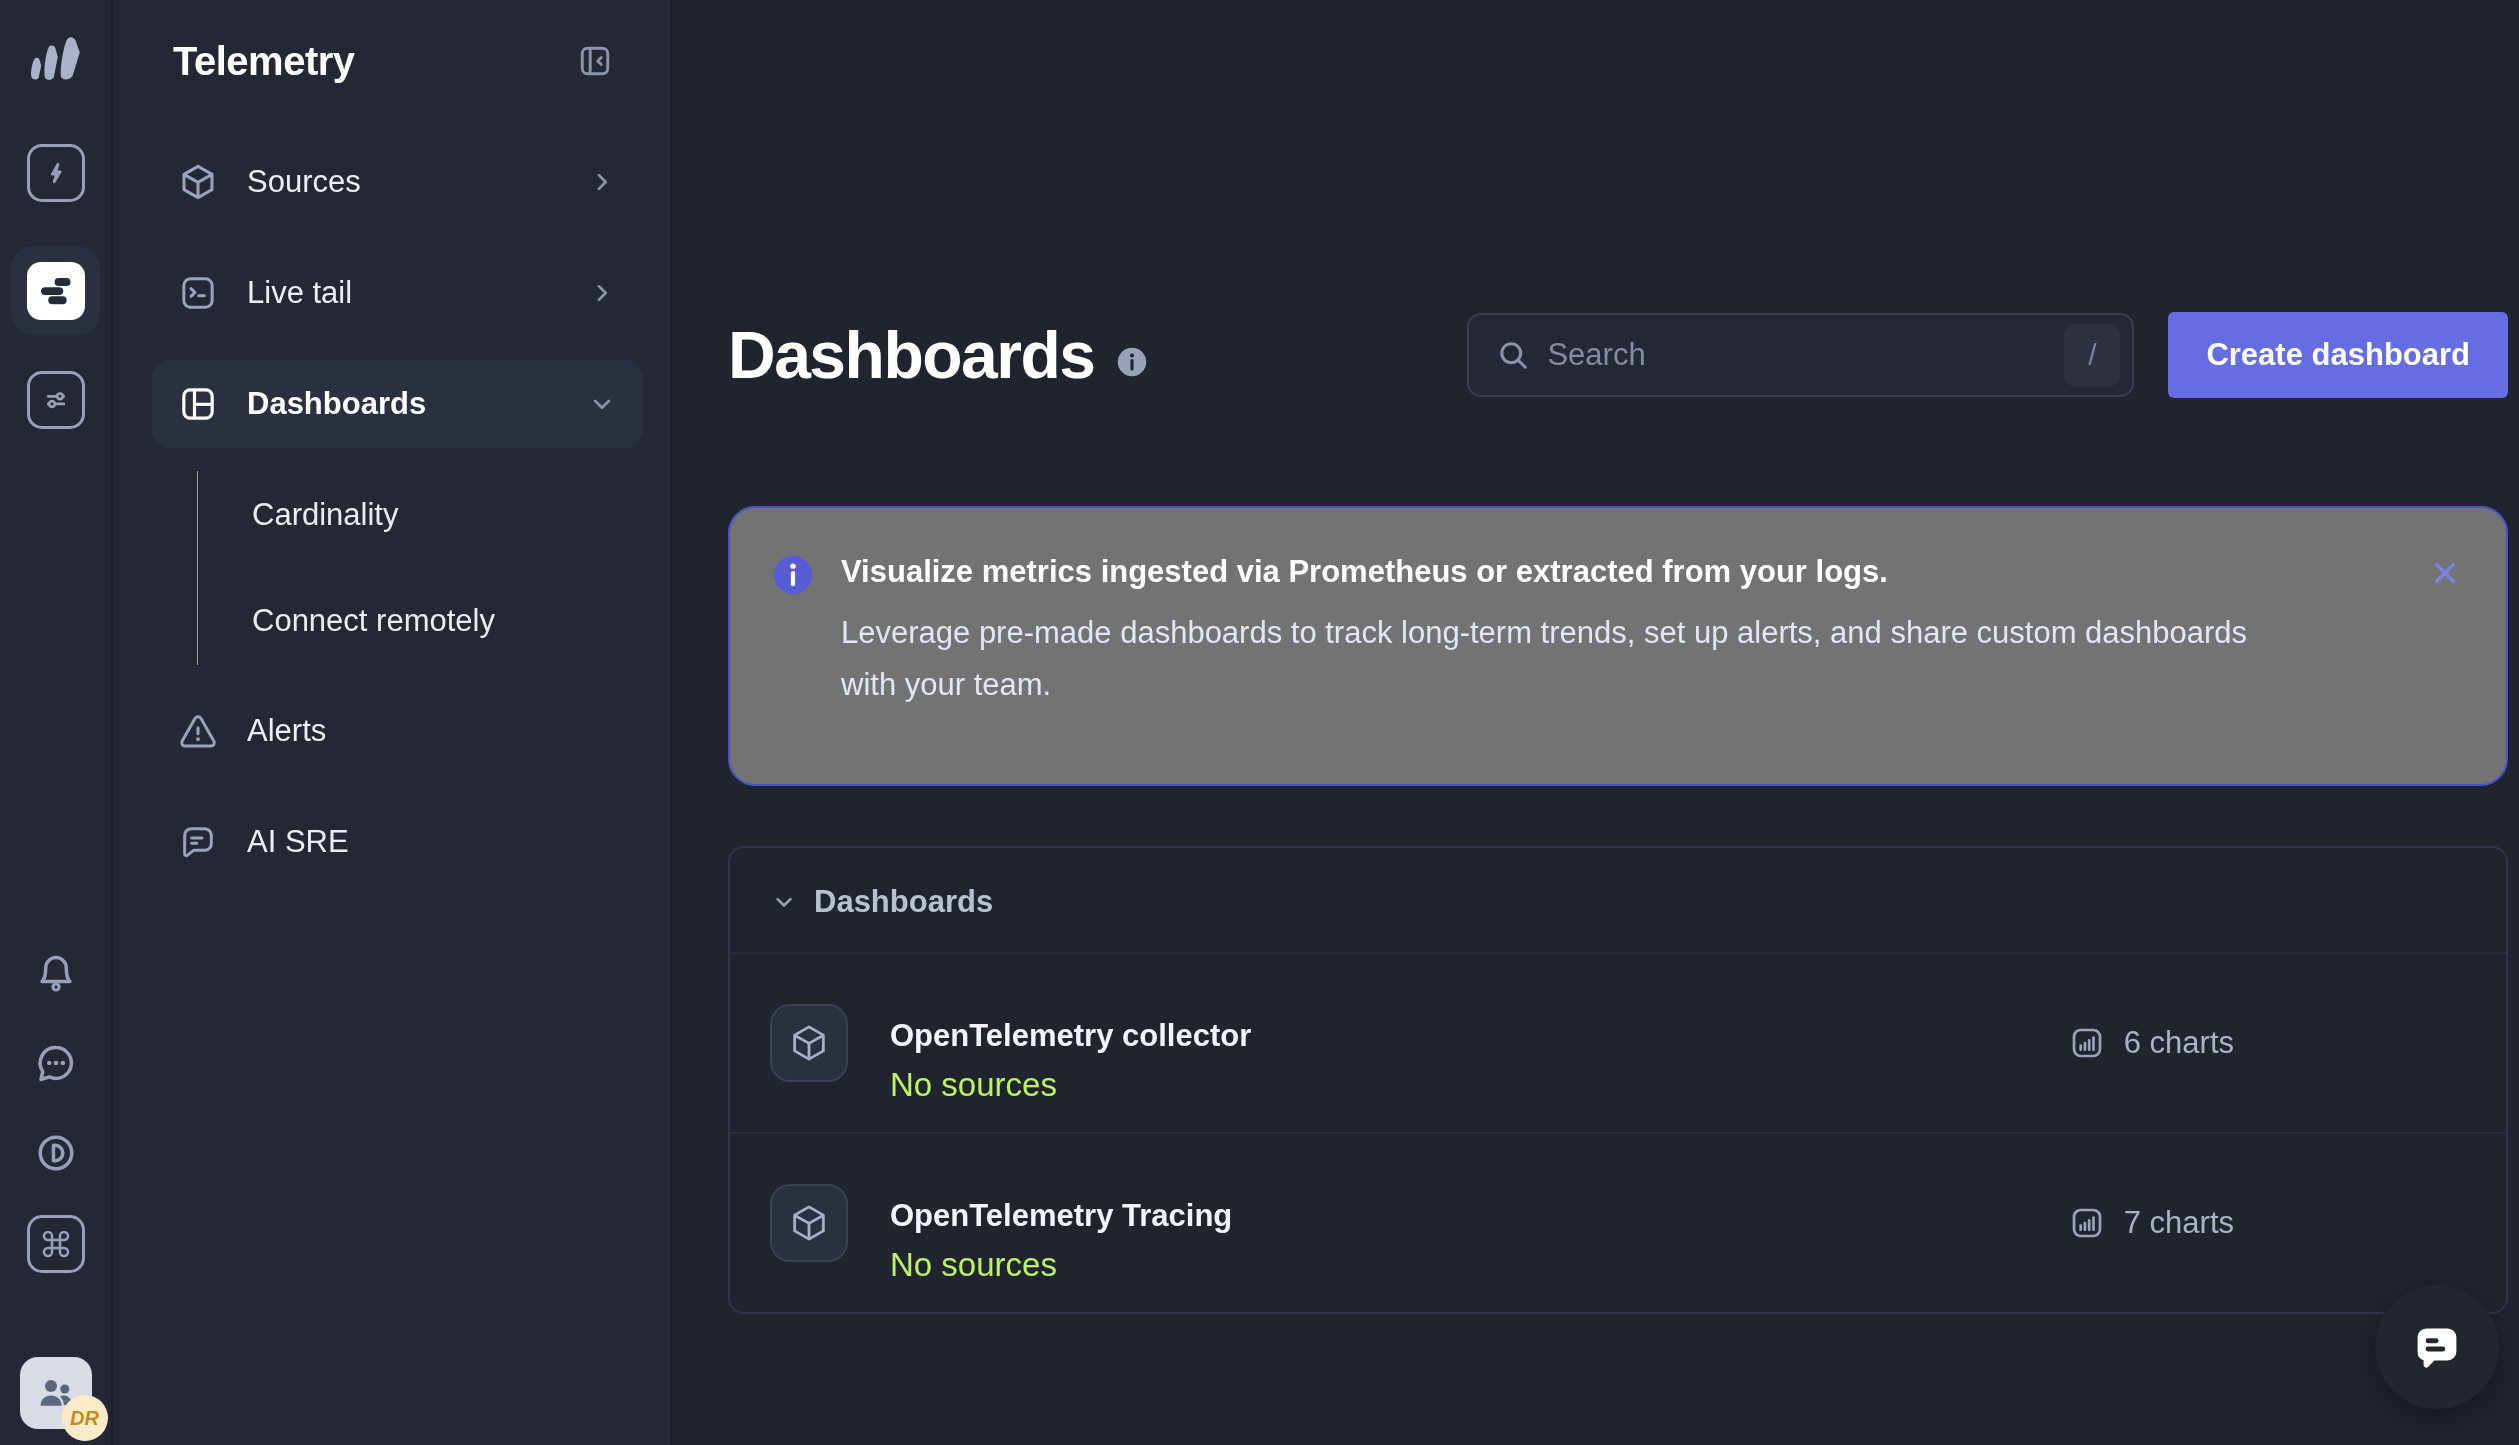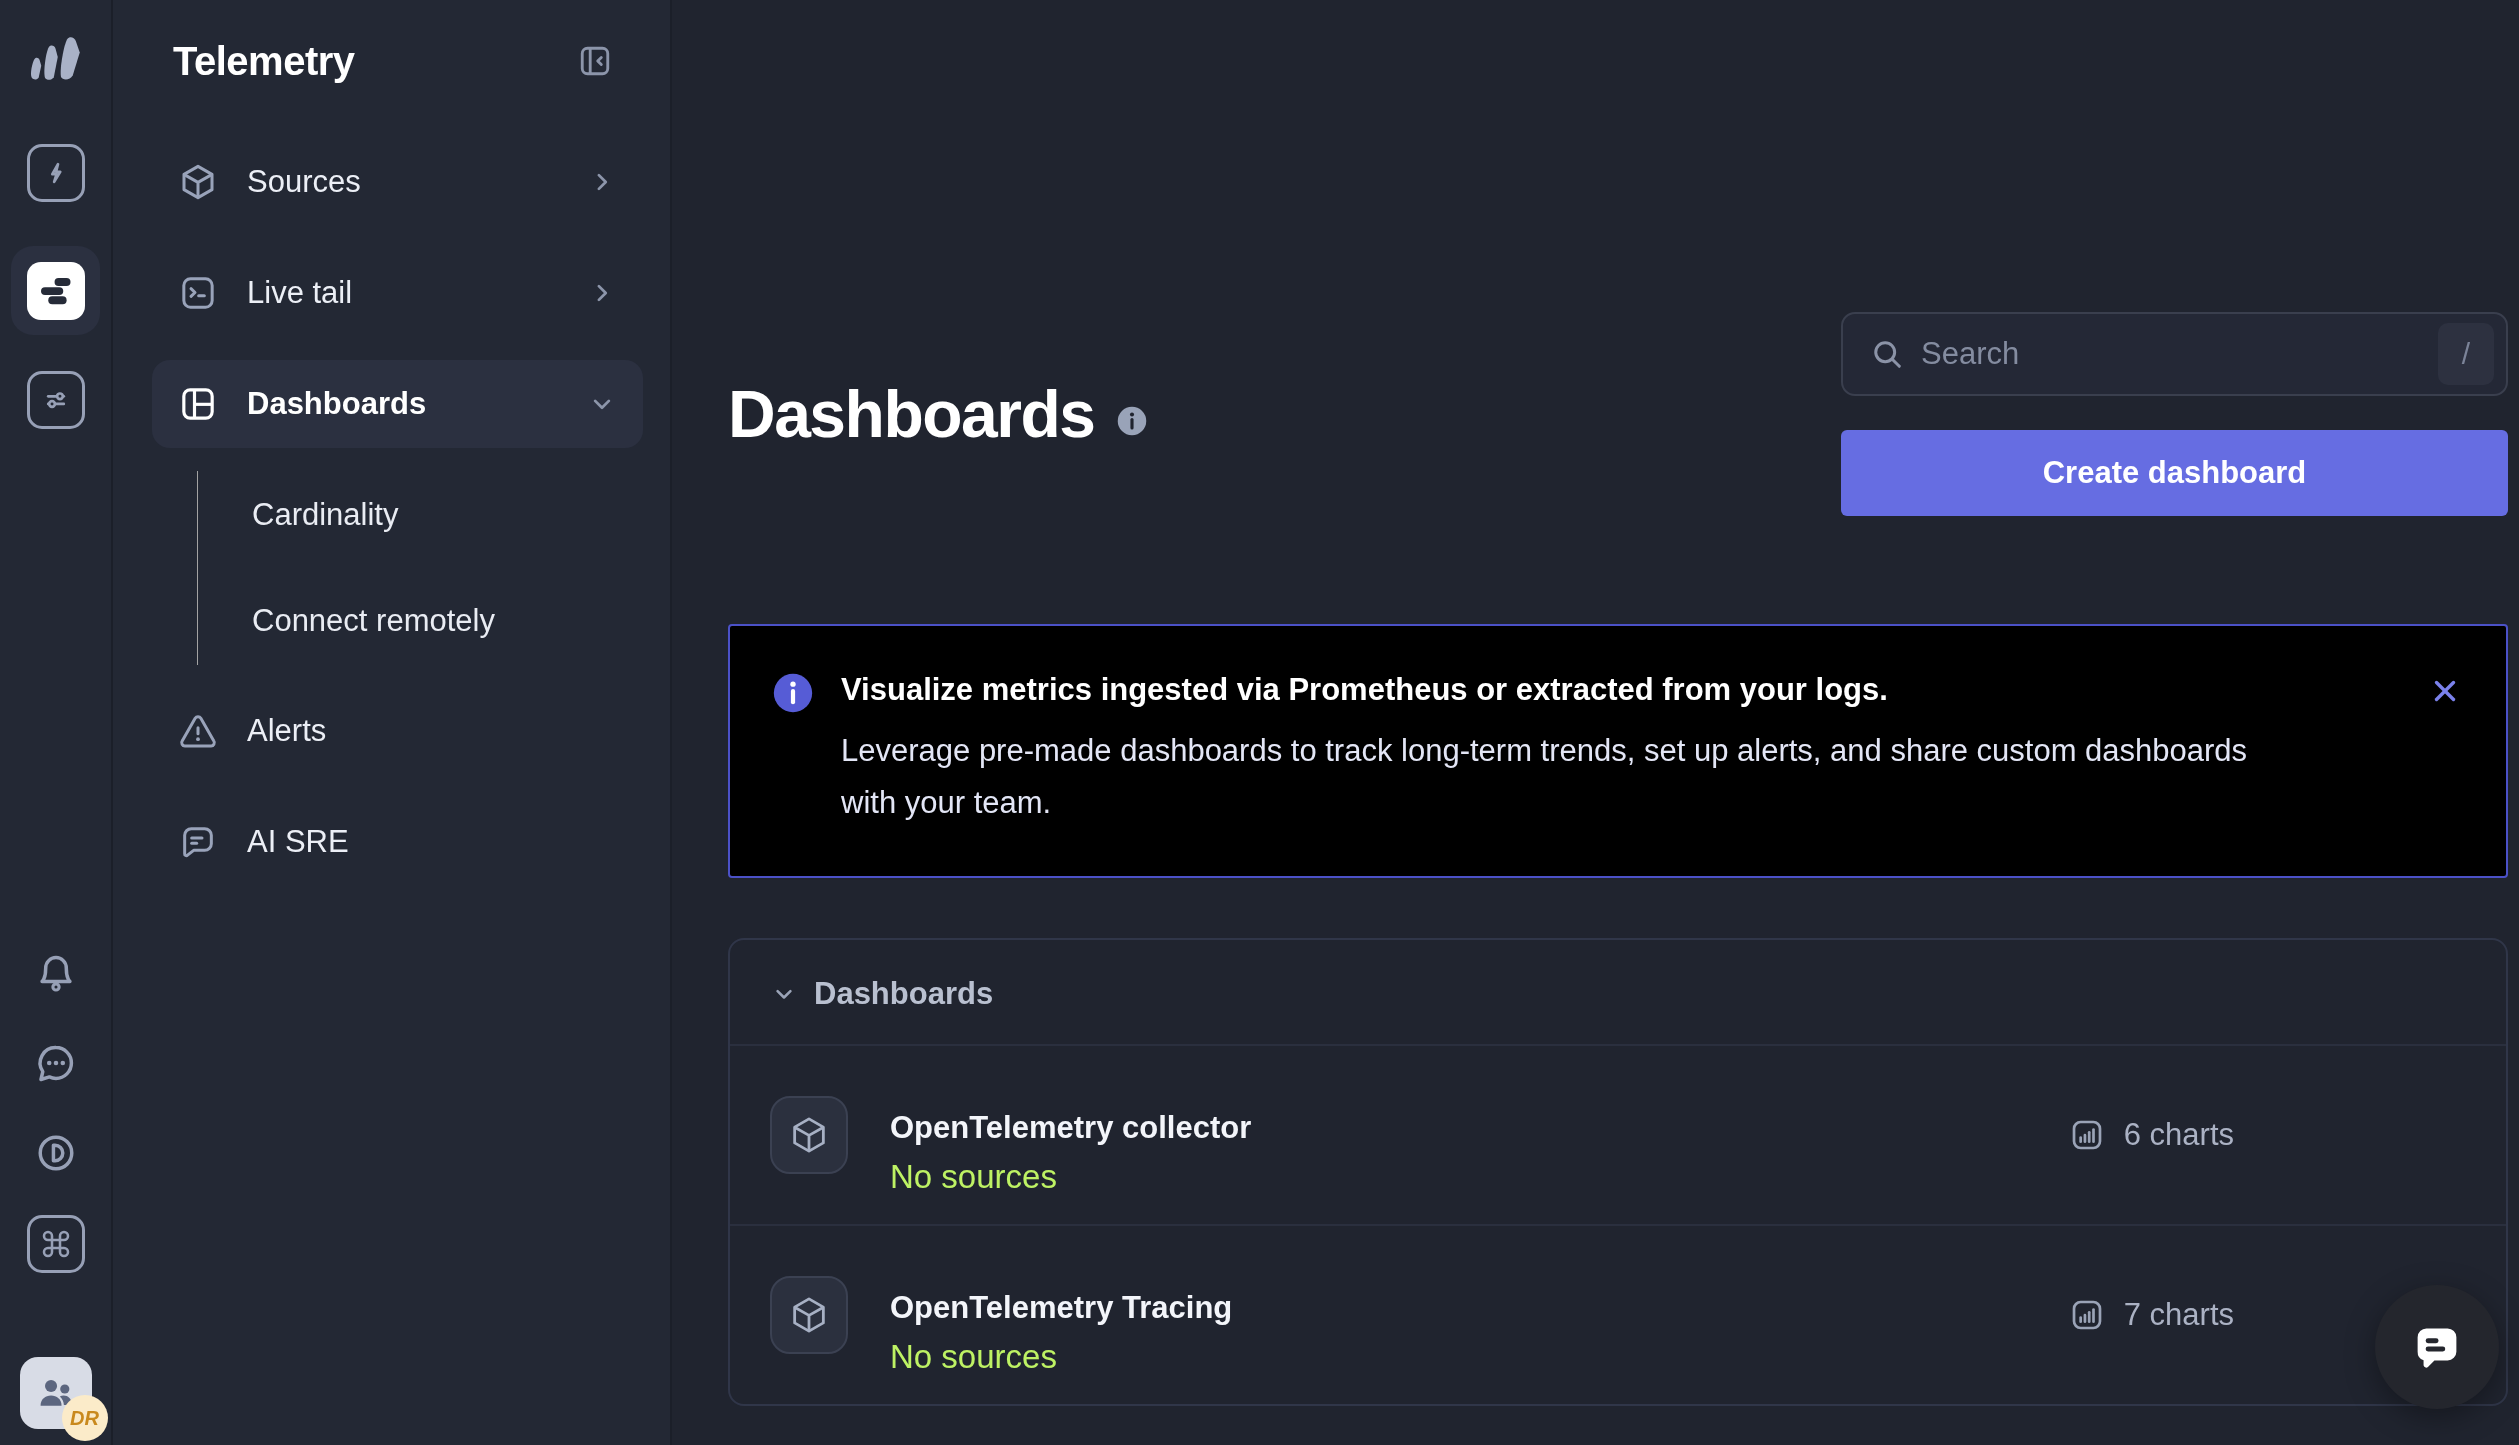--- a/index.html
+++ b/index.html
@@ -67,43 +67,43 @@
   .nav-item.active .nic { color:#FFFFFF; }
   .sub-group { margin:0 0 22px 45px; border-left:1px solid #a3a3a3; padding-left:54px; }
   .sub-item { height:88px; display:flex; align-items:center; font-size:31px; color:#E9ECF3;
     margin-bottom:18px; cursor:pointer; }
 
   
   .main { flex:1 1 auto; position:relative; padding:312px 11px 0 56px; }
   .main-header { display:flex; align-items:center; }
   .page-title { font-size:66px; font-weight:700; letter-spacing:-1.5px; color:#FFFFFF; }
   .title-info { width:36px; height:36px; margin-left:20px; margin-top:14px; }
-  .header-right { margin-left:auto; display:flex; gap:34px;flex-direction:column; }
+  .header-right { margin-left:auto; display:flex; align-items:center; gap:34px; }
   .search-box {
     width:667px; height:84px; background:#242836; border:2px solid #3A3F4E; border-radius:14px;
     display:flex; align-items:center; padding:0 12px 0 26px;
   }
   .search-box .mag { width:36px; height:36px; color:#8B93A7; flex:0 0 auto; }
   .search-box input {
     flex:1; background:transparent; border:none; outline:none;
     font-family:inherit; font-size:31px; color:#E8EBF3; padding:0 16px;
   }
   .search-box input::placeholder { color:#848CA0; }
   .kbd-slash {
     width:56px; height:62px; border-radius:10px; background:#2D3140; color:#7B8398;
     font-size:30px; display:flex; align-items:center; justify-content:center; flex:0 0 auto;
   }
   .create-btn {
     height:86px; padding:0 38px; border:none; border-radius:6px; background:#666DE2;
     color:#FFFFFF; font-family:inherit; font-size:31px; font-weight:600; cursor:pointer;
   }
 
   .banner {
-    margin-top:108px; background:#000000; border:2px solid #4B51C7; border-radius:4px;
-    padding:42px 48px 46px 40px; position:relative; display:flex; align-items:flex-start;
+    margin-top:108px; background:#737373; border:2px solid #4B51C7; border-radius:27px;
+    padding:42px 48px 72px 40px; position:relative; display:flex; align-items:flex-start;
   }
   .banner-ic { width:46px; height:46px; flex:0 0 auto; margin-top:2px; }
   .banner-text { margin-left:25px; }
   .banner-title { font-size:31px; font-weight:700; color:#FFFFFF; line-height:1.4; }
   .banner-body { font-size:31px; color:#E3E6F6; line-height:1.68; margin-top:14px; max-width:1420px; }
   .banner-close { position:absolute; top:48px; right:44px; width:34px; height:34px; color:#7B82EC; cursor:pointer; }
 
   .list-card { margin-top:60px; border:2px solid #303649; border-radius:16px; overflow:hidden; }
   .section-head { display:flex; align-items:center; gap:16px; padding:36px 40px 32px 40px; cursor:pointer; }
   .section-head .chev { width:28px; height:28px; color:#9AA3B7; }

